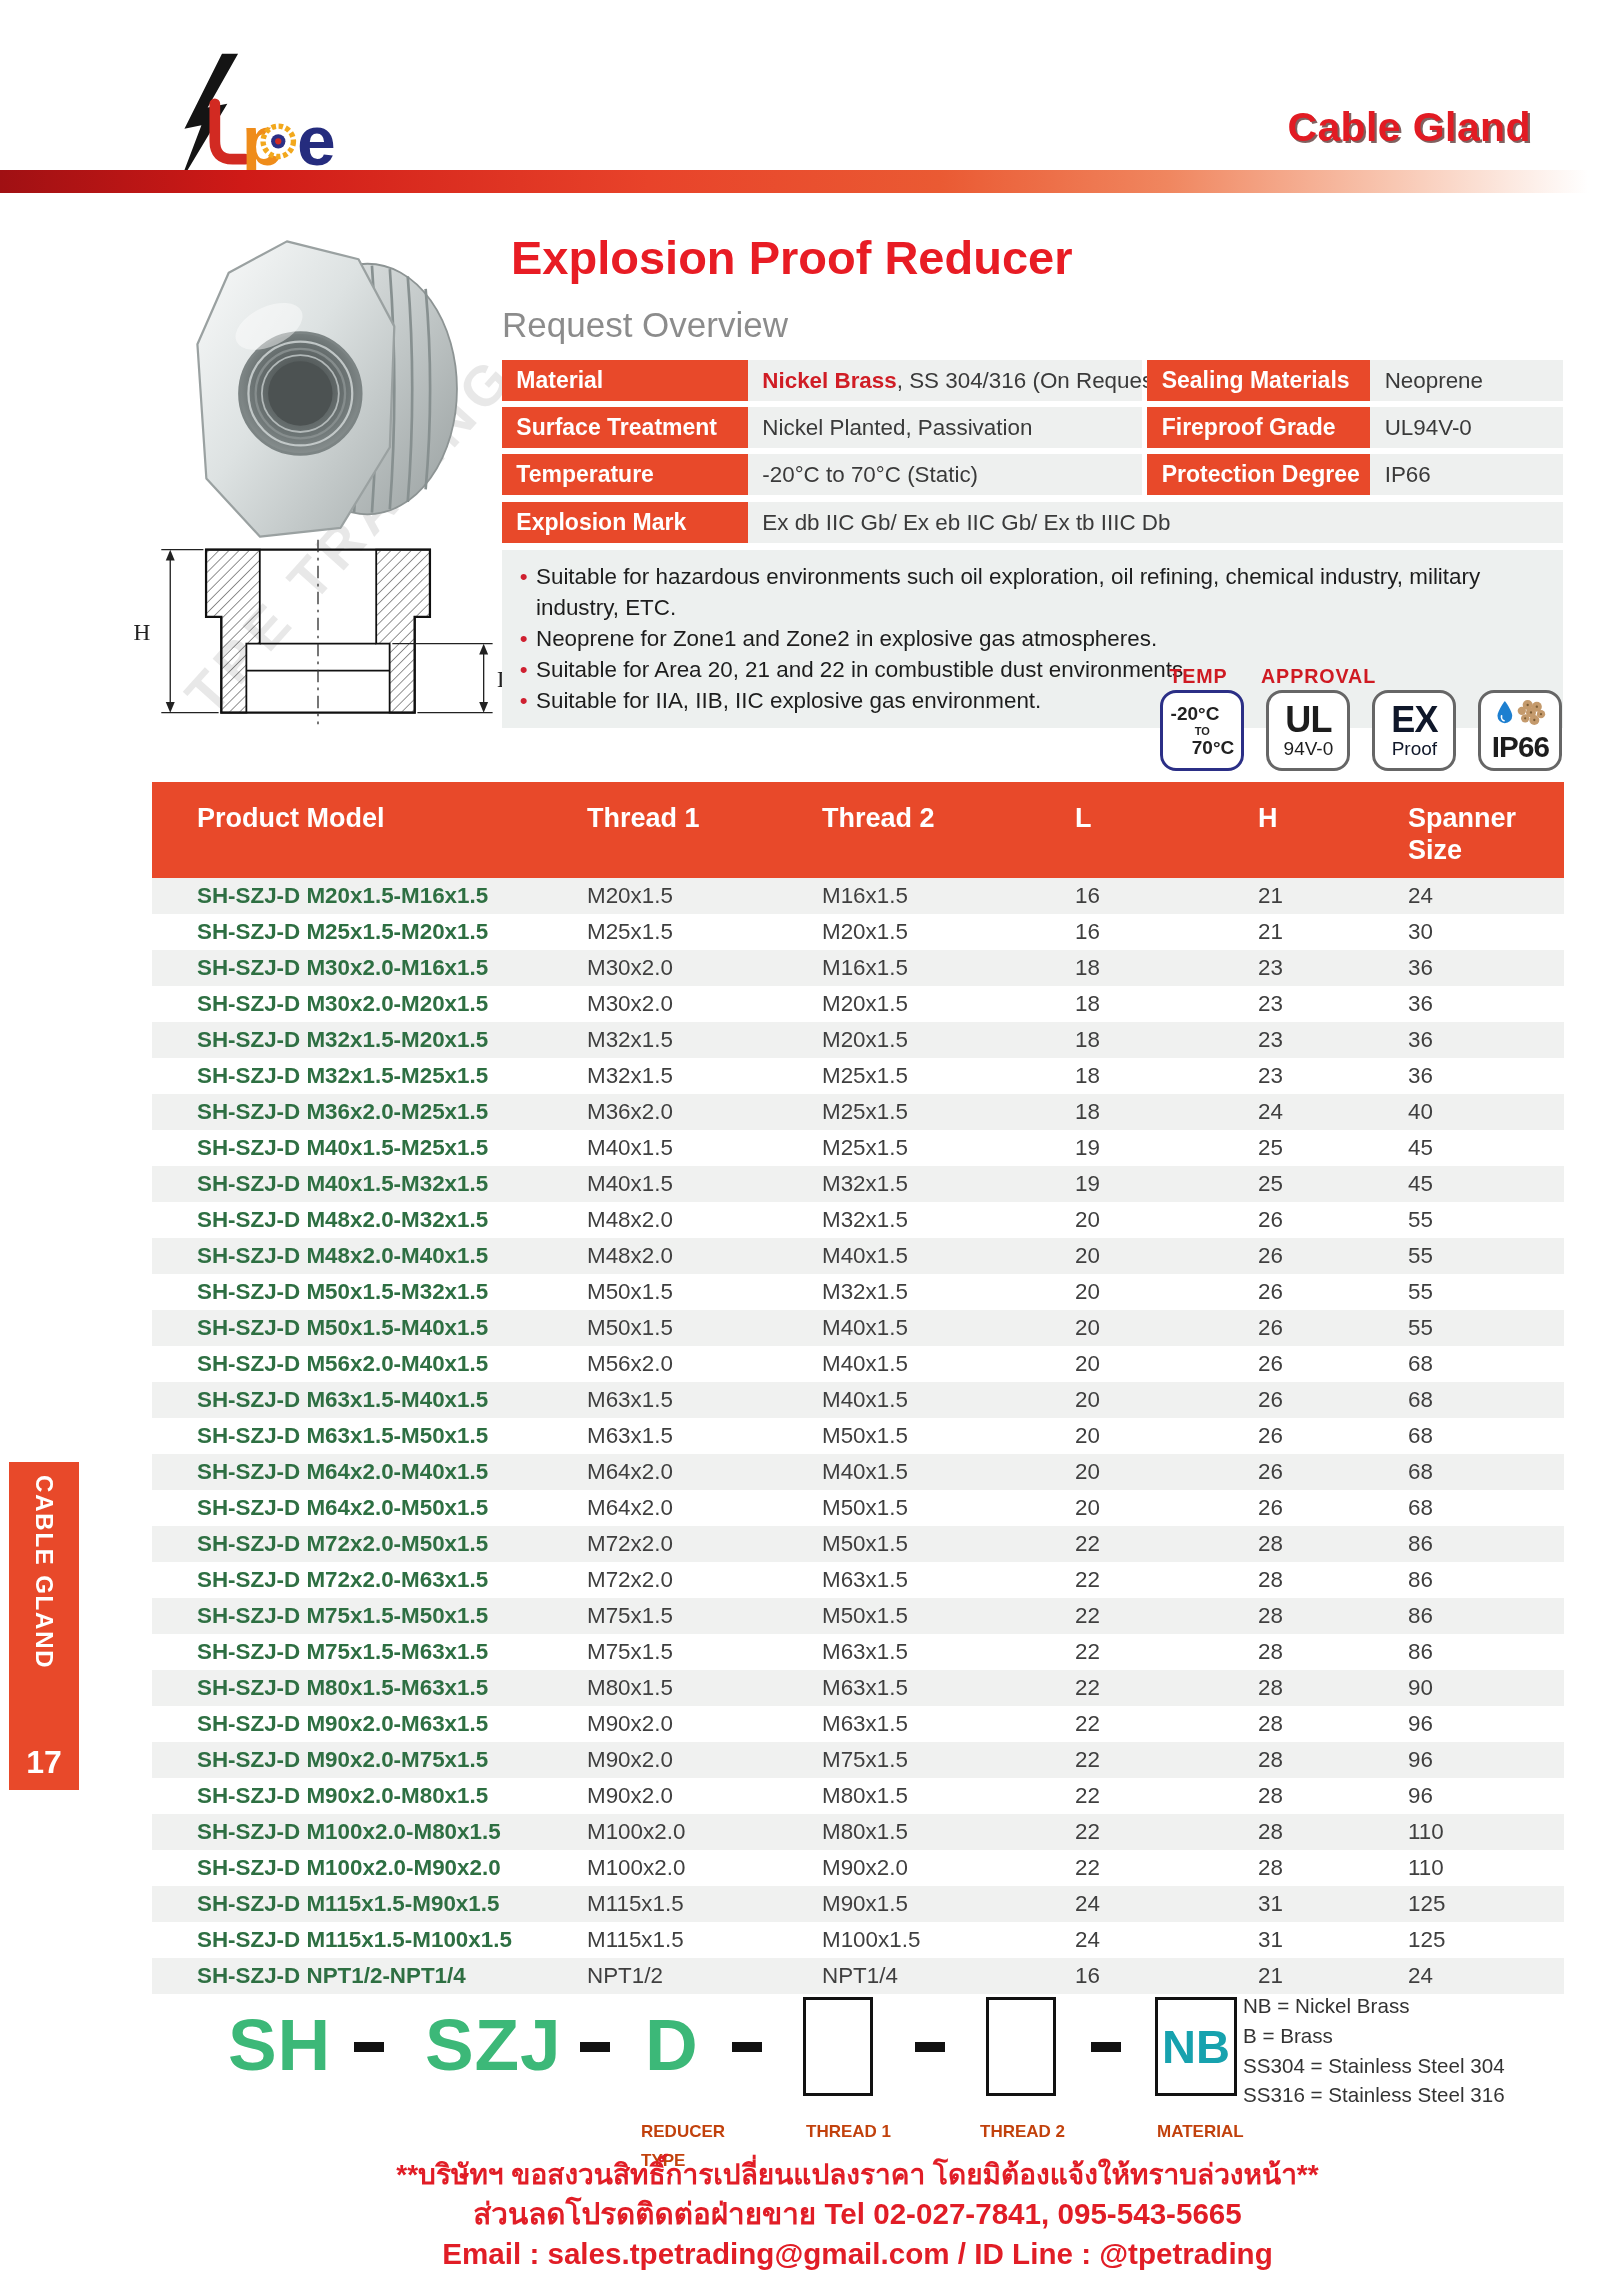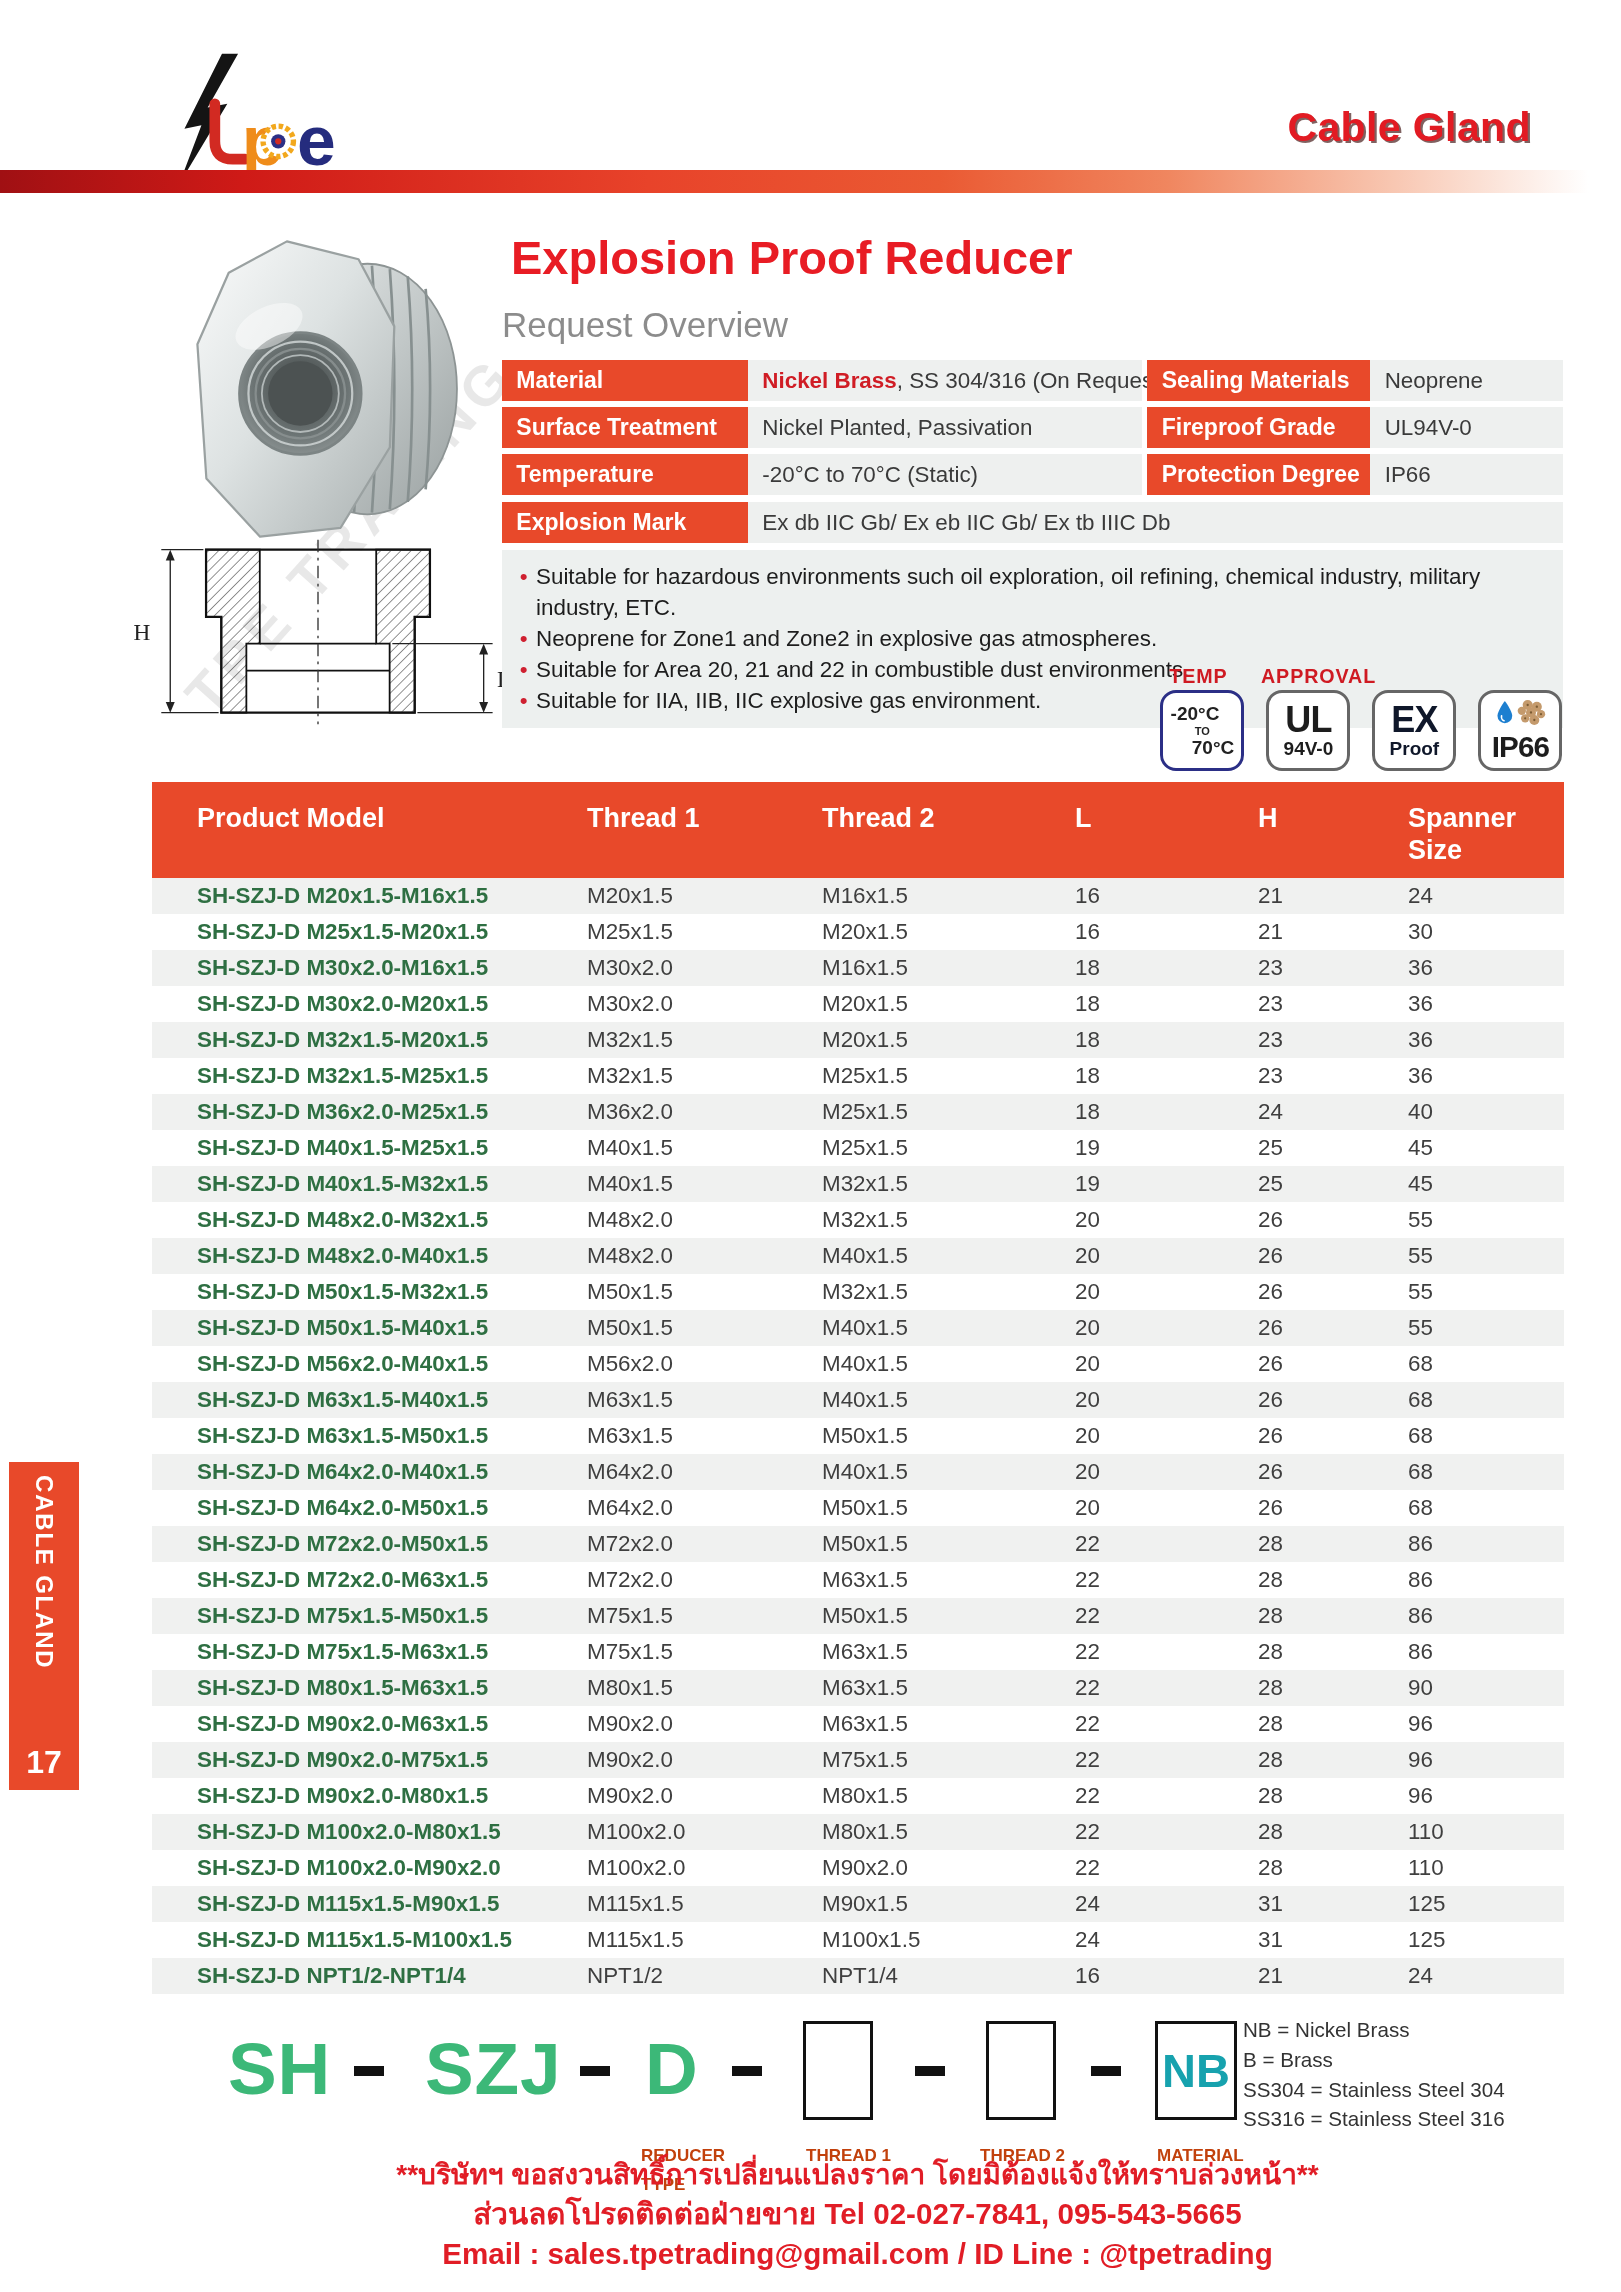--- a/index.html
+++ b/index.html
@@ -67,40 +67,40 @@
   .badge-row{position:absolute;left:5.4px;top:25px;display:flex;gap:22px;}
   .badge{
     width:84px;height:81px;border:3.1px solid #666;border-radius:16px;background:#fff;
     display:flex;flex-direction:column;align-items:center;justify-content:center;box-sizing:border-box;
   }
   .badge.temp{border-color:#2b2f86;align-items:flex-start;padding:3.6px 7.2px;}
   .badge.temp .t1{font-size:19px;font-weight:700;color:#222;}
   .badge.temp .t2{font-size:11px;font-weight:700;color:#222;align-self:center;}
   .badge.temp .t3{font-size:19px;font-weight:700;color:#222;align-self:flex-end;}
   .badge .big{font-size:36px;font-weight:800;color:#1d1d1d;line-height:36px;letter-spacing:-0.9px;}
-  .badge .small{font-size:19px;font-weight:700;color:#1d1d1d;line-height:21.5px;}
+  .badge .small{font-size:19px;font-weight:400;color:#1d1d1d;line-height:21.5px;}
   .badge.ex .big,.badge.ex .small{color:#0f172a;}
   .badge.ip .icons{display:flex;align-items:center;gap:1.8px;height:32px;}
   .badge.ip .big{font-size:29.6px;}
   
   .spec-table{
     position:absolute;left:152px;top:782px;width:1411px;border-collapse:collapse;table-layout:fixed;
   }
   .spec-table th{
     background:#e8492a;color:#fff;font-size:27px;font-weight:700;text-align:left;
     padding:19.7px 0 12.5px 45px;vertical-align:top;line-height:32px;height:90px;box-sizing:border-box;
   }
   .spec-table td{
     font-size:22.4px;color:#3f3f3f;height:36px;line-height:36px;padding:0 0 0 45px;white-space:nowrap;overflow:hidden;
   }
   .spec-table td.model{color:#2e6f42;font-weight:700;}
   .spec-table tbody tr:nth-child(odd){background:#f0f1f0;}
   .spec-table tbody tr:nth-child(even){background:#ffffff;}
   
-  .ordering{position:absolute;left:152px;top:1995px;width:1411px;height:179px;margin-top:24px;}
+  .ordering{position:absolute;left:152px;top:1995px;width:1411px;height:179px;}
   .code-letter{position:absolute;top:0;height:100px;line-height:100px;font-weight:800;color:#3cb878;font-size:73px;letter-spacing:0.9px;}
   .code-dash{position:absolute;width:30px;height:9.9px;background:#111;top:47px;}
   .code-box{position:absolute;top:1.8px;width:70px;height:99px;border:3.1px solid #111;background:#fff;box-sizing:border-box;}
   .code-box.material{width:82px;display:flex;align-items:center;justify-content:center;
     font-size:47px;font-weight:800;color:#17a2ae;}
   .code-label{position:absolute;top:122px;font-size:17px;font-weight:700;color:#c2410c;line-height:29px;white-space:pre-line;}
   .legend{position:absolute;left:1091px;top:-3.6px;}
   .legend div{font-size:20.6px;color:#333;line-height:29.6px;white-space:nowrap;}
   
   .footer{position:absolute;left:152px;top:2157px;width:1411px;text-align:center;color:#e11d26;}

